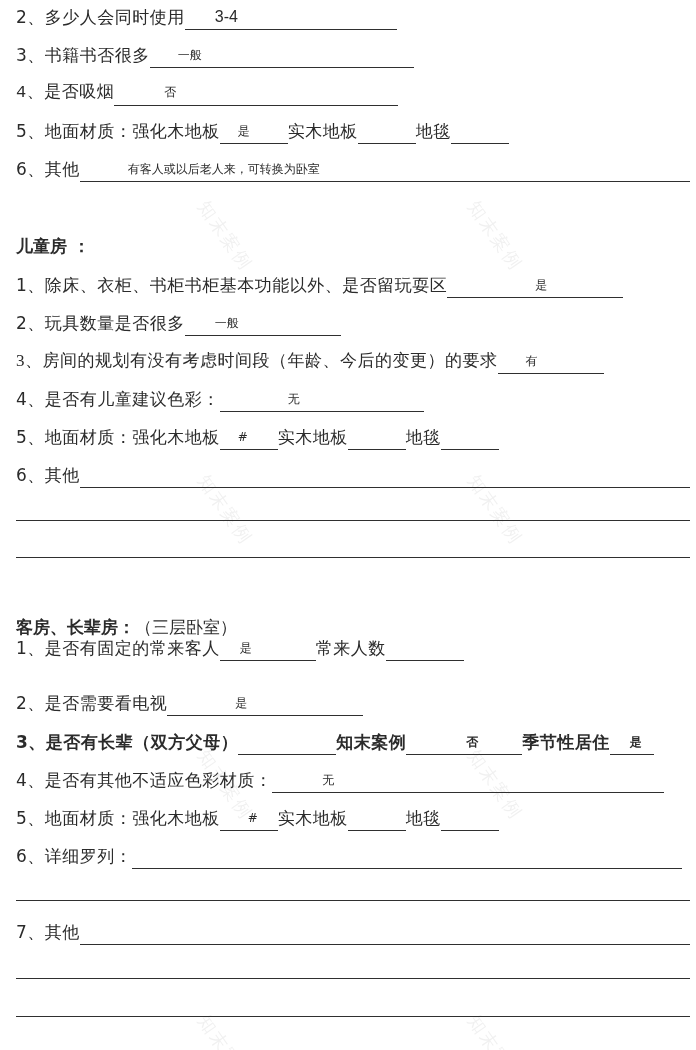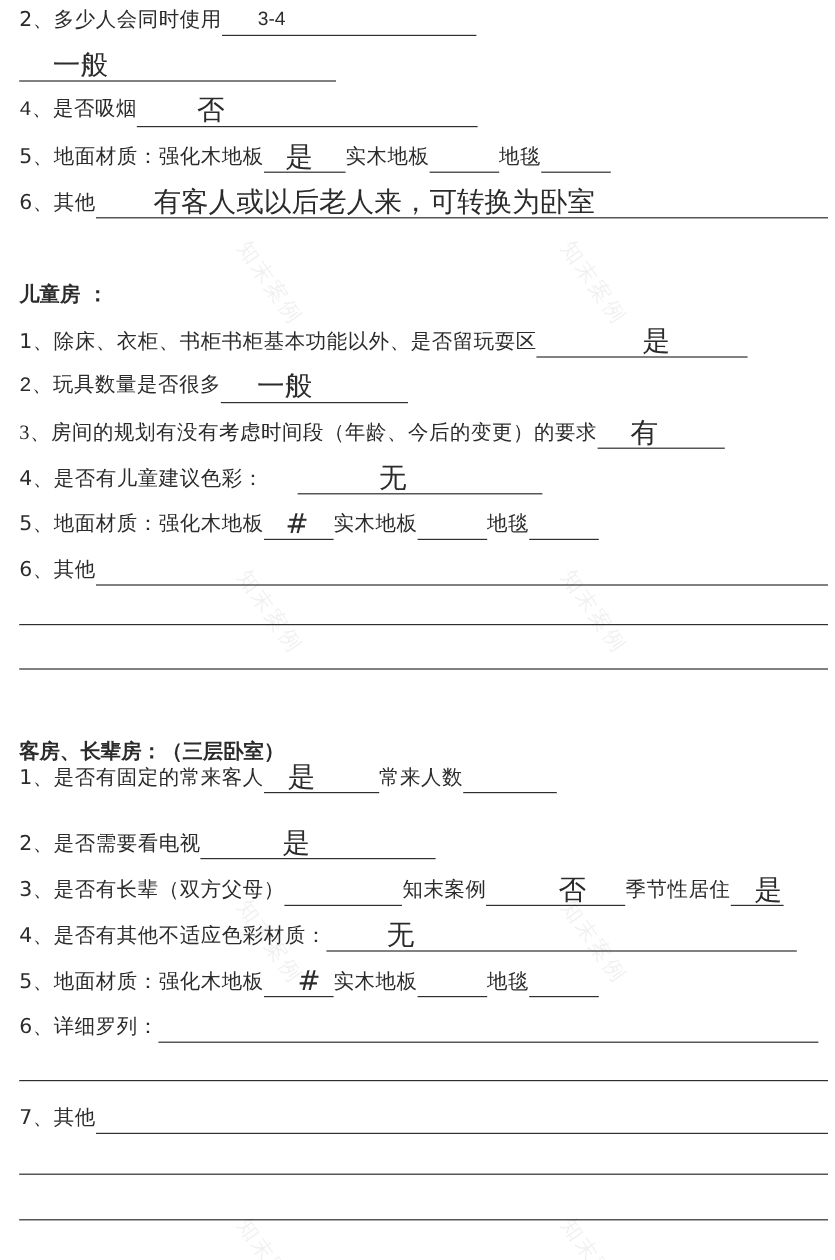--- a/index.html
+++ b/index.html
@@ -40,36 +40,36 @@
       position: relative;
       border-bottom: 1.6px solid #2f2f2f;
       height: 24px;
       line-height: 24px;
       box-sizing: border-box;
       margin-top: 20px;
     }
     .blank .val {
       position: absolute;
       top: -1px;
-      font-size: 23px;
+      font-size: 12px;
     }
     .blank .val.num {
       font-family: "Liberation Sans", sans-serif;
       font-size: 16px;
     }
     .section-title {
       position: absolute;
       left: 16px;
       font-size: 17px;
       font-weight: bold;
       line-height: 26px;
       white-space: nowrap;
     }
     .section-title .sub {
-      font-weight: bold;
+      font-weight: normal;
     }
     .fullline {
       position: absolute;
       left: 16px;
       width: 674px;
       height: 0;
       border-bottom: 1.6px solid #2f2f2f;
     }
     .watermark {
       position: absolute;
@@ -97,20 +97,21 @@
   <div class="watermark" style="left:482px; top:1010px;">知末案例</div>
 
   <div class="row" style="top:4px;">
     <span class="txt">2、多少人会同时使用</span>
     <span class="blank" style="width:212px;">
       <span class="val num" style="left:30px;">3-4</span>
     </span>
   </div>
 
   <div class="row" style="top:42px;">
+    <span class="txt">3、书籍书否很多</span>
     <span class="blank" style="width:264px;">
       <span class="val" style="left:28px;">一般</span>
     </span>
   </div>
 
   <div class="row" style="top:80px;font-family:Liberation Mono, monospace;">
     <span class="txt">4、是否吸烟</span>
     <span class="blank" style="width:284px;">
       <span class="val" style="left:50px;">否</span>
     </span>
@@ -140,35 +141,35 @@
 
   <div class="section-title" style="top:233px;">儿童房 ：</div>
 
   <div class="row" style="top:272px;align-items:flex-end;">
     <span class="txt">1、除床、衣柜、书柜书柜基本功能以外、是否留玩耍区</span>
     <span class="blank" style="width:176px;">
       <span class="val" style="left:88px;">是</span>
     </span>
   </div>
 
-  <div class="row" style="top:310px;font-family:Liberation Mono, monospace;">
+  <div class="row" style="top:310px;">
     <span class="txt">2、玩具数量是否很多 </span>
     <span class="blank" style="width:156px;">
       <span class="val" style="left:30px;">一般</span>
     </span>
   </div>
 
   <div class="row" style="top:348px;font-family:Liberation Serif, serif;">
     <span class="txt">3、房间的规划有没有考虑时间段（年龄、今后的变更）的要求</span>
     <span class="blank" style="width:106px;">
       <span class="val" style="left:28px;">有</span>
     </span>
   </div>
 
-  <div class="row" style="top:386px;gap:28px;">
+  <div class="row" style="top:386px;">
     <span class="txt">4、是否有儿童建议色彩： </span>
     <span class="blank" style="width:204px;">
       <span class="val" style="left:68px;">无</span>
     </span>
   </div>
 
   <div class="row" style="top:424px;">
     <span class="txt">5、地面材质：强化木地板</span>
     <span class="blank" style="width:58px;">
       <span class="val" style="left:18px;">#</span>
@@ -207,21 +208,21 @@
     </span>
   </div>
 
   <div class="row" style="top:690px;">
     <span class="txt">2、是否需要看电视</span>
     <span class="blank" style="width:196px;">
       <span class="val" style="left:68px;">是</span>
     </span>
   </div>
 
-  <div class="row" style="top:729px;">
+  <div class="row" style="top:729px;font-weight:bold;">
     <span class="txt">3、是否有长辈（双方父母）</span>
     <span class="blank" style="width:98px;">
       <span class="val"></span>
     </span>
     <span class="txt">知末案例</span>
     <span class="blank" style="width:116px;">
       <span class="val" style="left:60px;">否</span>
     </span>
     <span class="txt">季节性居住</span>
     <span class="blank" style="width:44px;">

